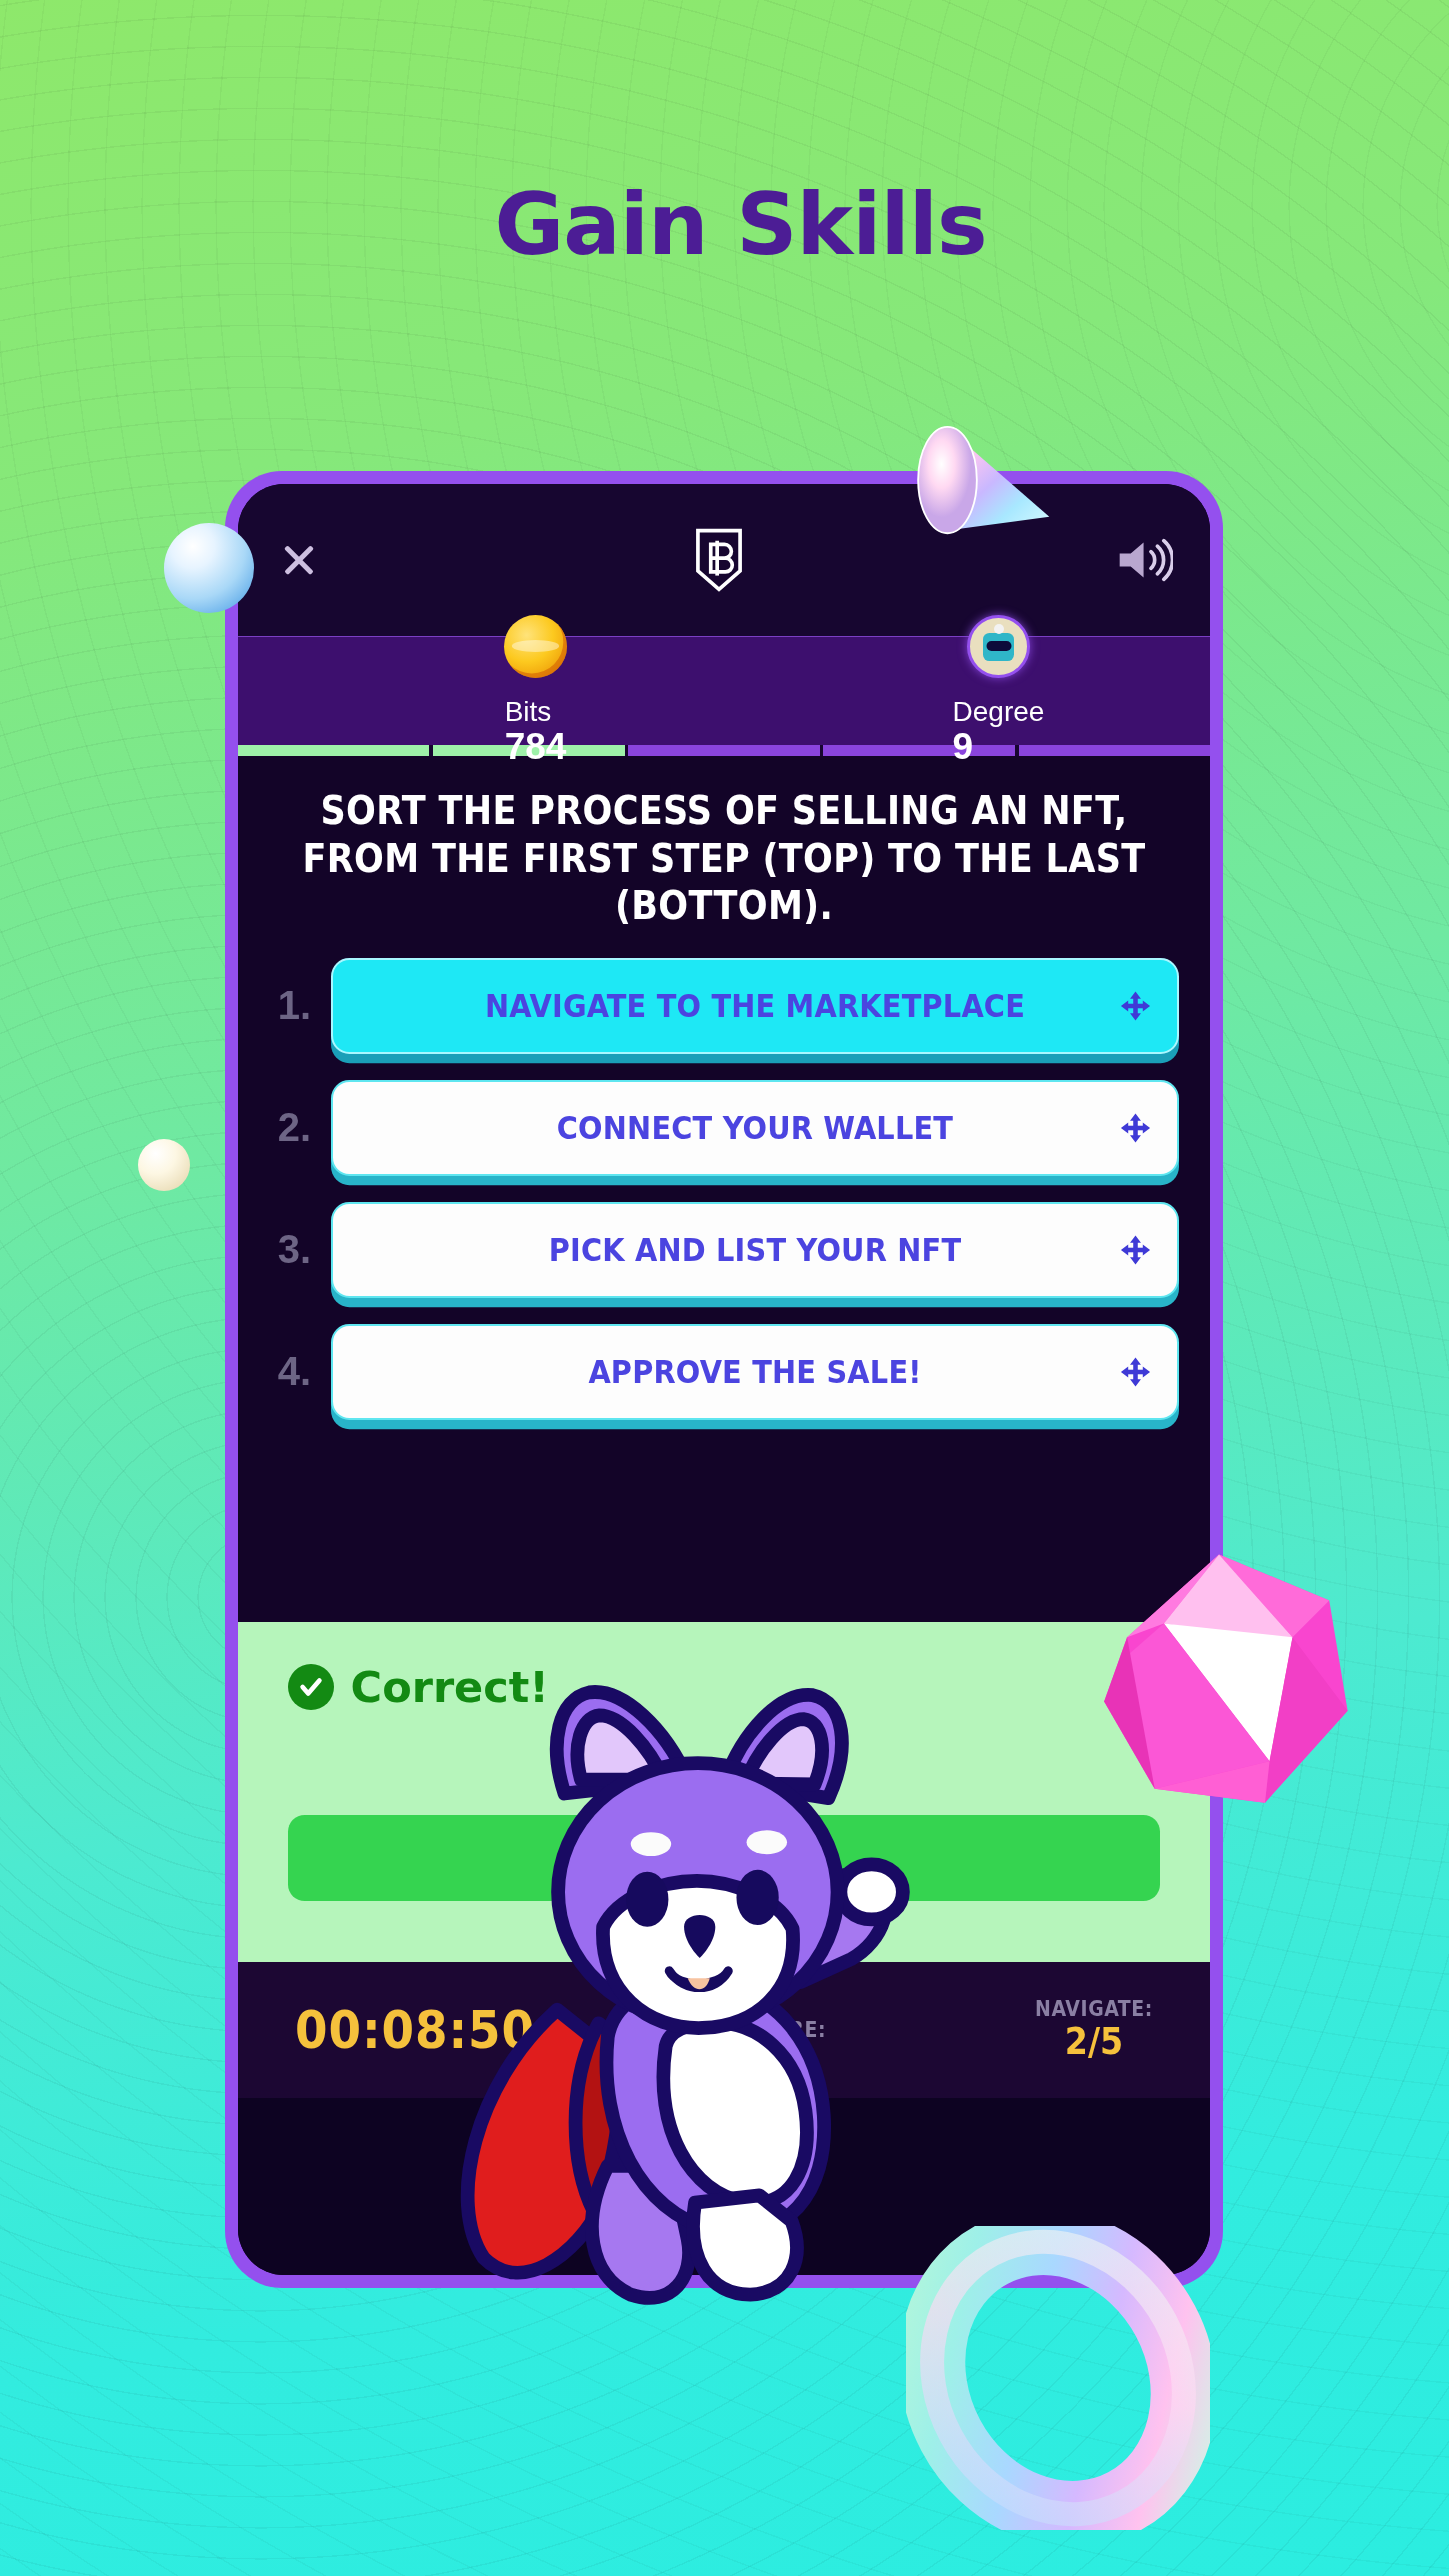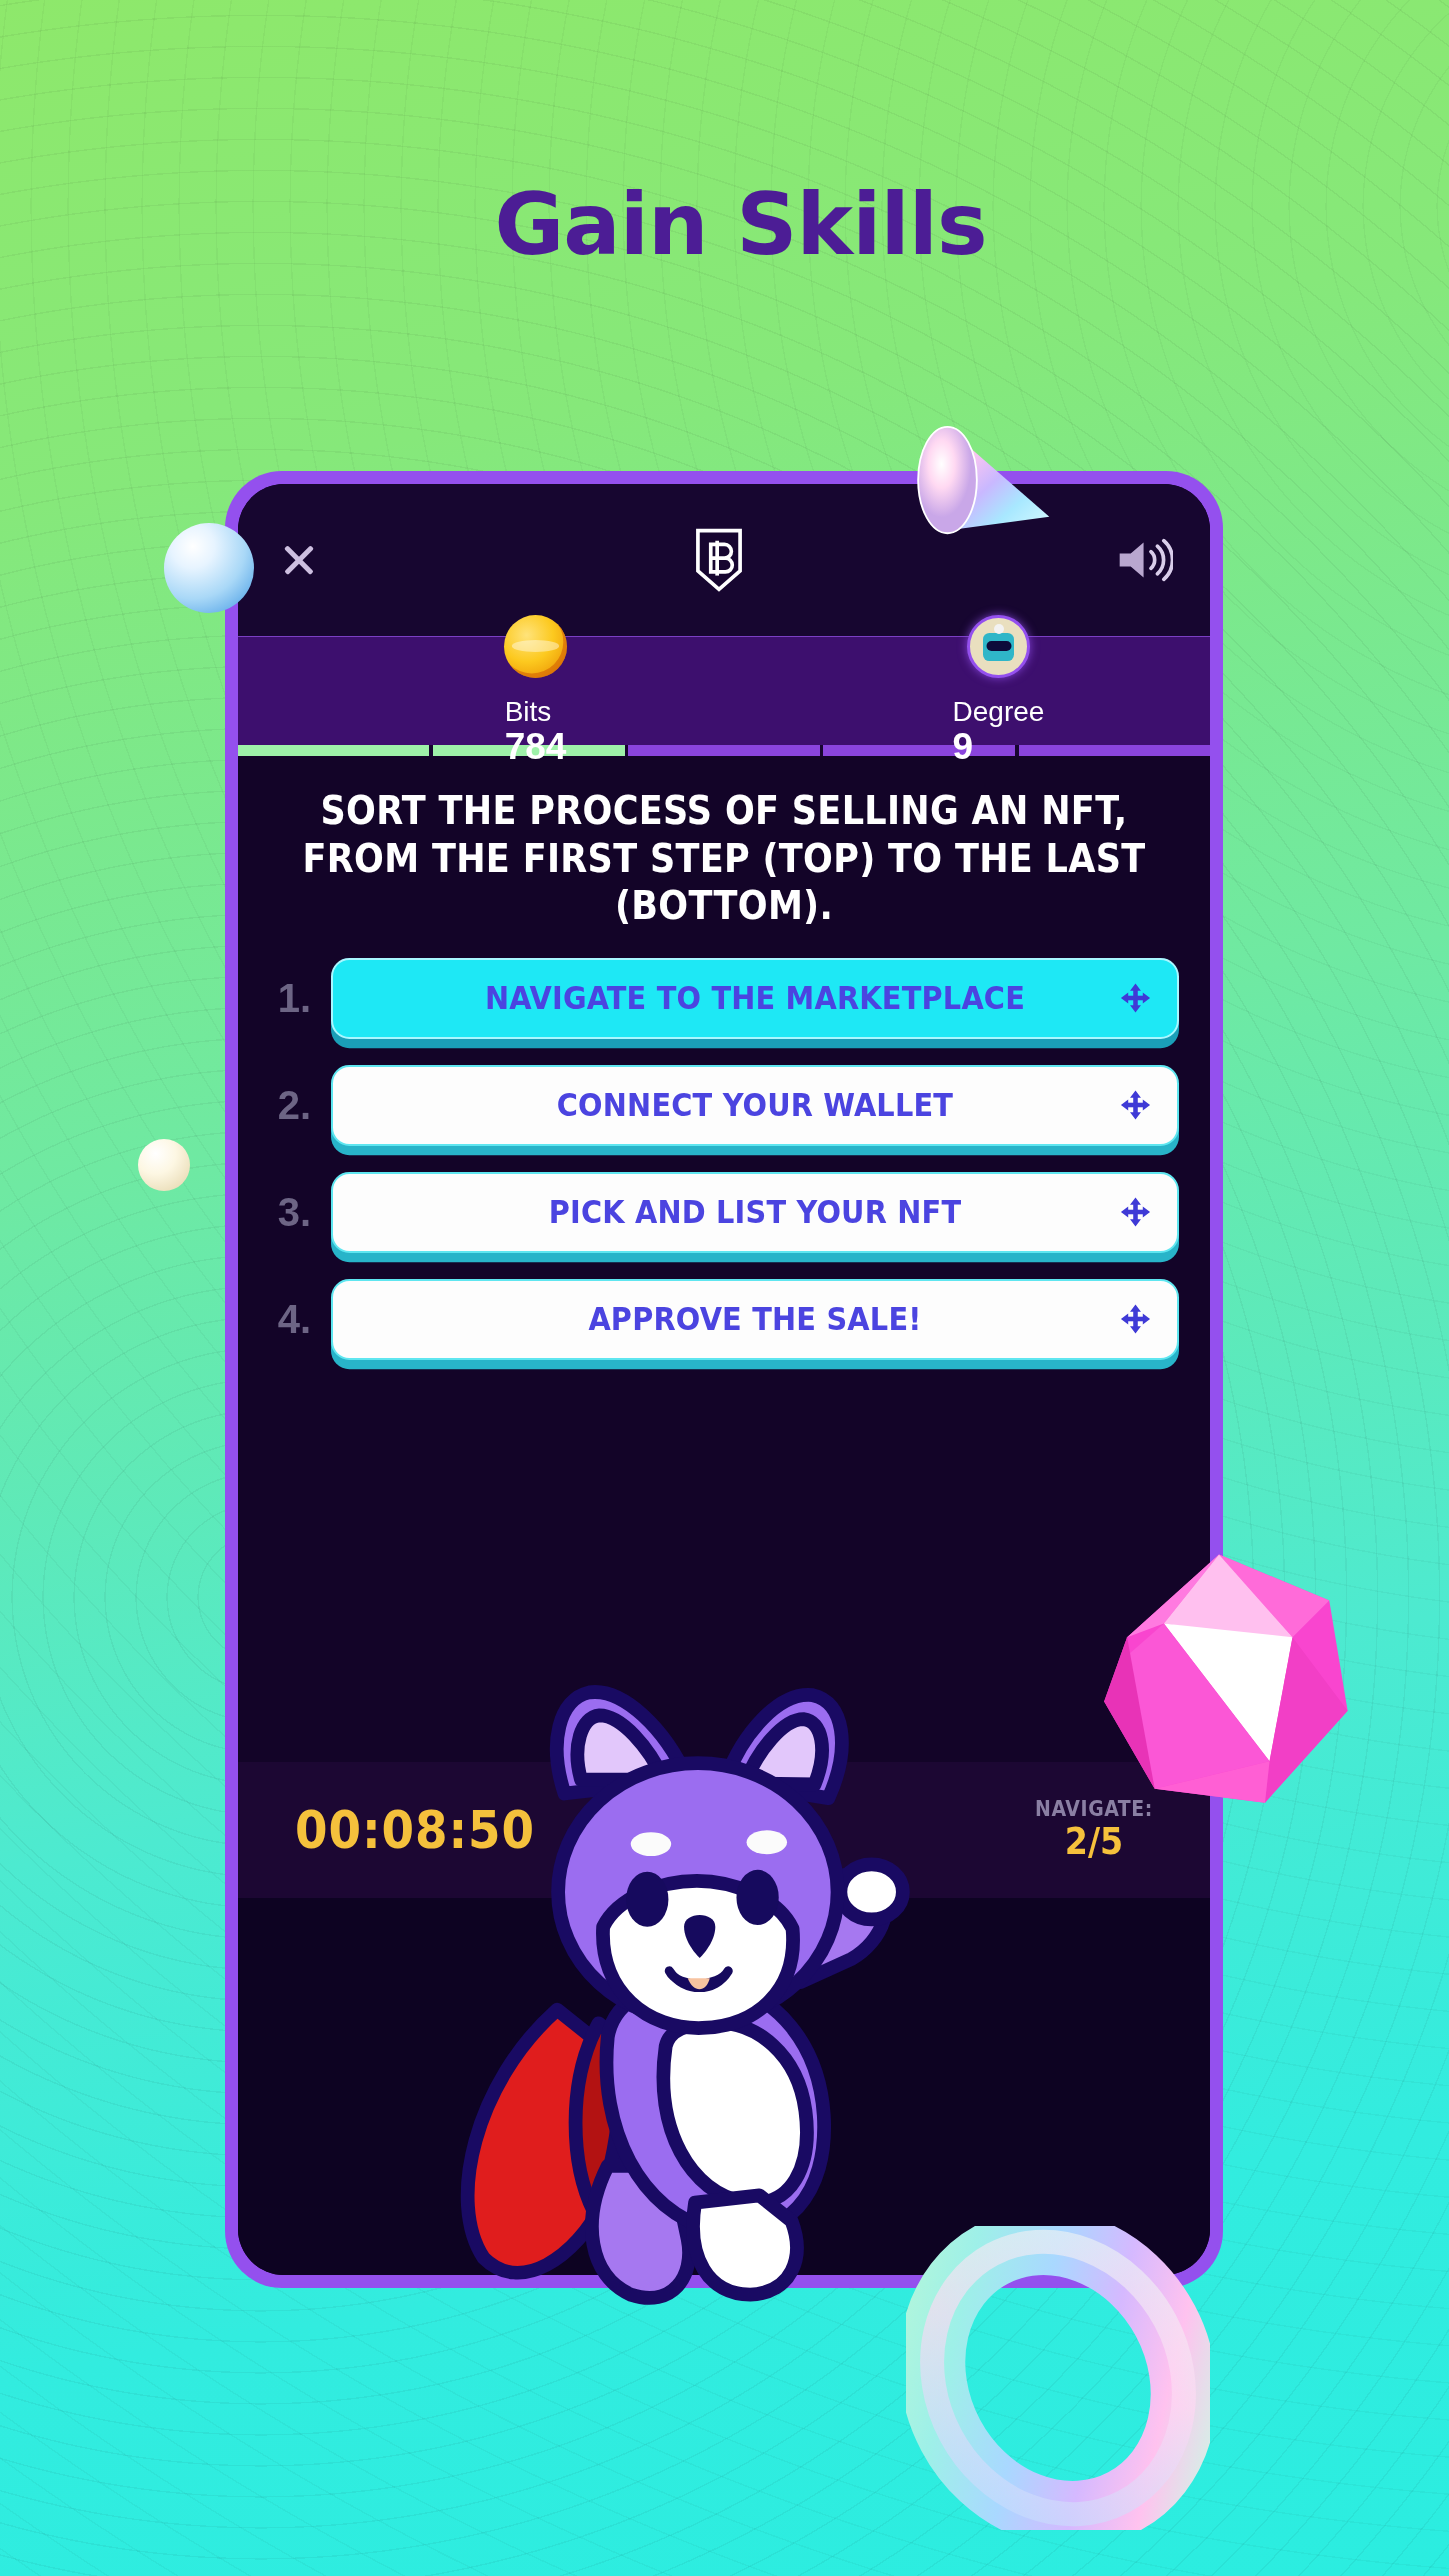--- a/index.html
+++ b/index.html
@@ -151,21 +151,21 @@
   }
   .opt-row{
     display:flex; align-items:center; gap:20px;
     margin-bottom:26px;
   }
   .opt-num{
     color:#6d6585; font-size:40px; font-weight:bold;
     width:42px; text-align:right; flex:none;
   }
   .opt-card{
-    flex:1; height:81px; border-radius:18.4px;
+    flex:1; height:96px; border-radius:18.4px;
     background:#fdfdfd;
     border:2.8px solid #5fe6f0;
     box-shadow:0 9.2px 0 #28b4c9;
     display:flex; align-items:center; justify-content:center;
     position:relative; cursor:pointer;
   }
   .opt-card.active{
     background:#1ee8f5;
     border-color:#a9f7ff;
     box-shadow:0 9.2px 0 #1a9fb8;
@@ -372,20 +372,33 @@
               <path d="M17 1 L23 9 H11 Z M17 33 L23 25 H11 Z M1 17 L9 11 V23 Z M33 17 L25 11 V23 Z" fill="#3f3ad6"></path>
               <rect x="14.5" y="8" width="5" height="18" fill="#3f3ad6"></rect>
               <rect x="8" y="14.5" width="18" height="5" fill="#3f3ad6"></rect>
             </svg>
           </div>
         </div>
       </div>
 
     </div>
 
+    <div class="result">
+      <div class="result-head">
+        <div class="check-ic">
+          <svg viewBox="0 0 30 30">
+              <path d="M6 15 L12 22 L24 8" fill="none" stroke="#fff" stroke-width="5" stroke-linecap="round" stroke-linejoin="round"></path>
+            </svg>
+        </div>
+        <div class="result-title">Correct!</div>
+      </div>
+      <div class="cont-btn">
+        <span>CONTINUE</span>
+      </div>
+    </div>
 
     <div class="footer">
       <div class="timer">00:08:50</div>
       <div class="f-block">
         <div class="f-label">SCORE:</div>
         <div class="f-value"></div>
       </div>
       <div class="f-block">
         <div class="f-label">NAVIGATE:</div>
         <div class="f-value">2/5</div>

